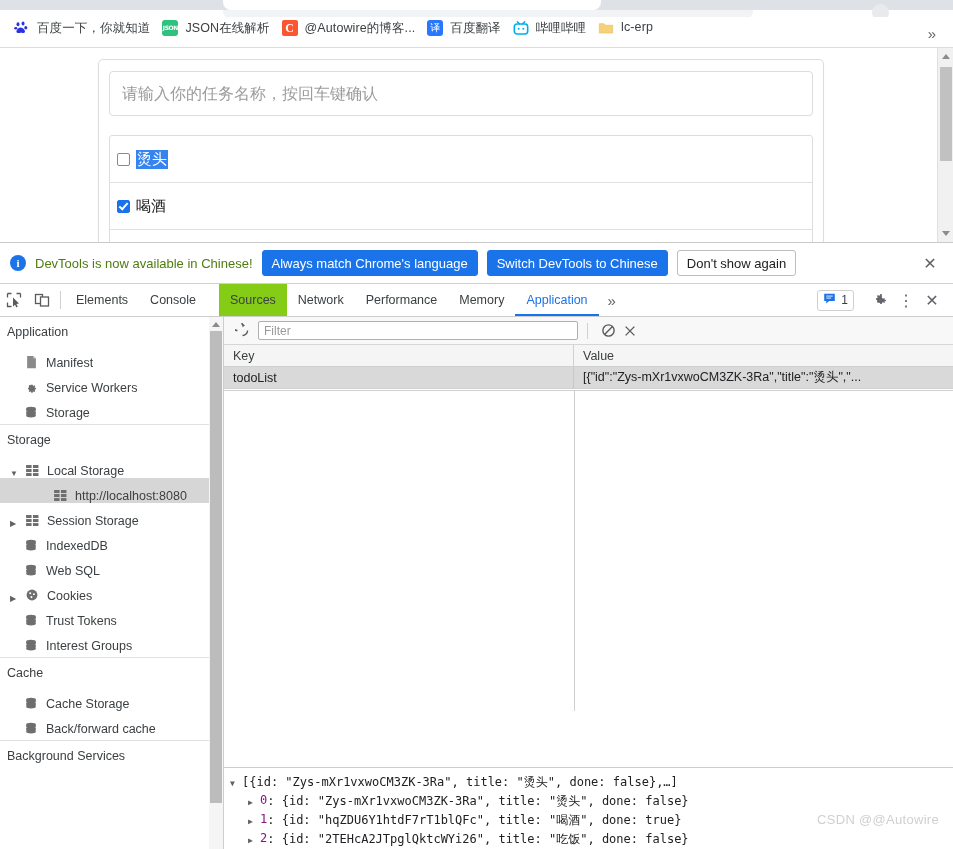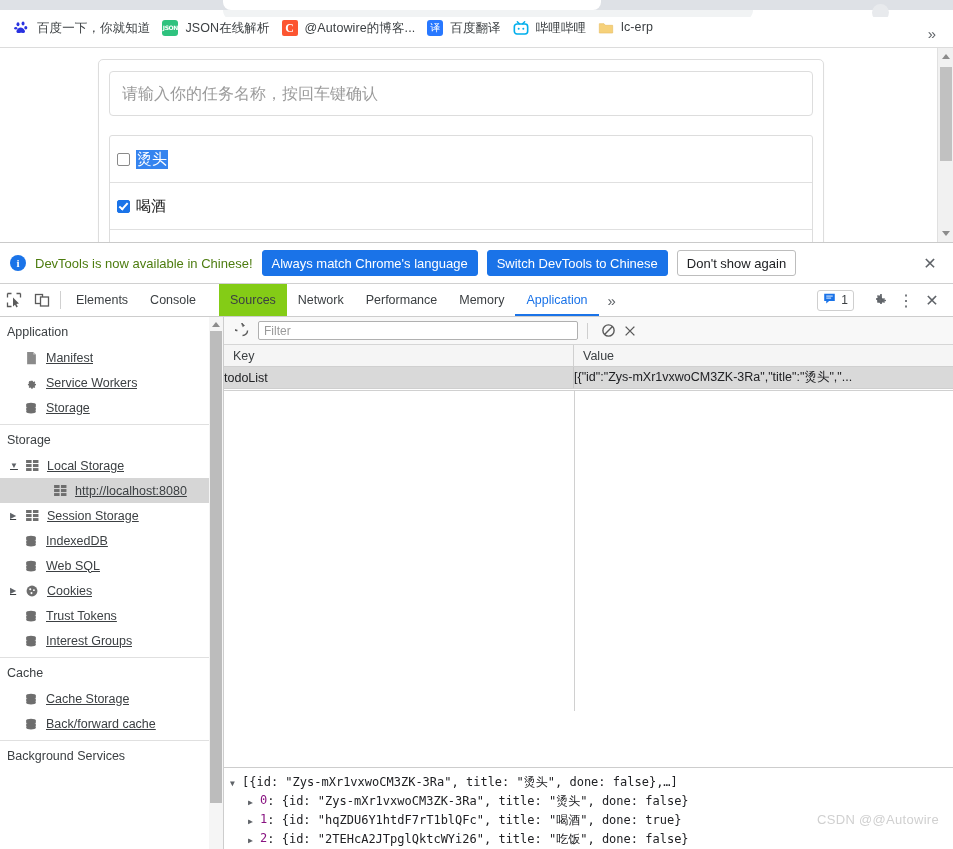--- a/index.html
+++ b/index.html
@@ -221,22 +221,22 @@
   
   .dt-sidebar {
     position: relative; width: 224px; height: 540px; background: #fff;
     border-right: 1px solid #cdcdcd; overflow: hidden;
   }
   .sb-section-title {
     font-size: 12.5px; color: #3c4043; padding: 8px 0 6px 7px;
   }
   .sb-divider { height: 1px; background: #e0e0e0; margin: 4px 0 0 0; width: 218px; }
   .sb-item {
-    display: flex; align-items: center; height: 25px; padding-left: 8px;
-    font-size: 12.5px; color: #3c4043; cursor: default; white-space: nowrap; text-decoration: underline;
+    display: flex; align-items: flex-end; height: 25px; padding-left: 8px;
+    font-size: 12.5px; color: #3c4043; cursor: default; white-space: nowrap;
   }
   .sb-item.indent1 { padding-left: 23px; }
   .sb-item.indent2 { padding-left: 52px; }
   .sb-item.selected { background: #d6d6d6; }
   .sb-ico {
     width: 16px; height: 16px; flex: 0 0 16px; margin-right: 7px;
     display: flex; align-items: center; justify-content: center; color: #5f6368;
   }
   .sb-ico svg { display: block; }
   .sb-twisty {
@@ -280,21 +280,21 @@
     display: flex; height: 22px; background: #f5f5f5;
     border-bottom: 1px solid #d0d0d0; font-size: 12.5px; color: #3c4043;
   }
   .st-head .cell { display: flex; align-items: center; padding-left: 9px; }
   .st-head .cell.key { width: 350px; border-right: 1px solid #d0d0d0; }
   .st-head .cell.value { flex: 1; }
   .st-row {
     display: flex; height: 22px; font-size: 12.5px; color: #202124;
     background: #d9d9d9; border-bottom: 1px solid #cfcfcf;
   }
-  .st-row .cell { display: flex; align-items: center; overflow: hidden; white-space: nowrap; }
+  .st-row .cell { display: flex; align-items: center; padding-left: 9px; overflow: hidden; white-space: nowrap; }
   .st-row .cell.key { width: 350px; border-right: 1px solid #c6c6c6; }
   .st-row .cell.value { flex: 1; }
   .st-empty {
     position: absolute; left: 0; top: 45px; width: 729px; height: 321px;
     background: #fff;
   }
   .st-empty .colline {
     position: absolute; left: 350px; top: 0; bottom: 0; width: 1px; background: #d0d0d0;
   }
   .st-empty .topline { position: absolute; left: 0; right: 0; top: 0; height: 1px; background: #d0d0d0; }

